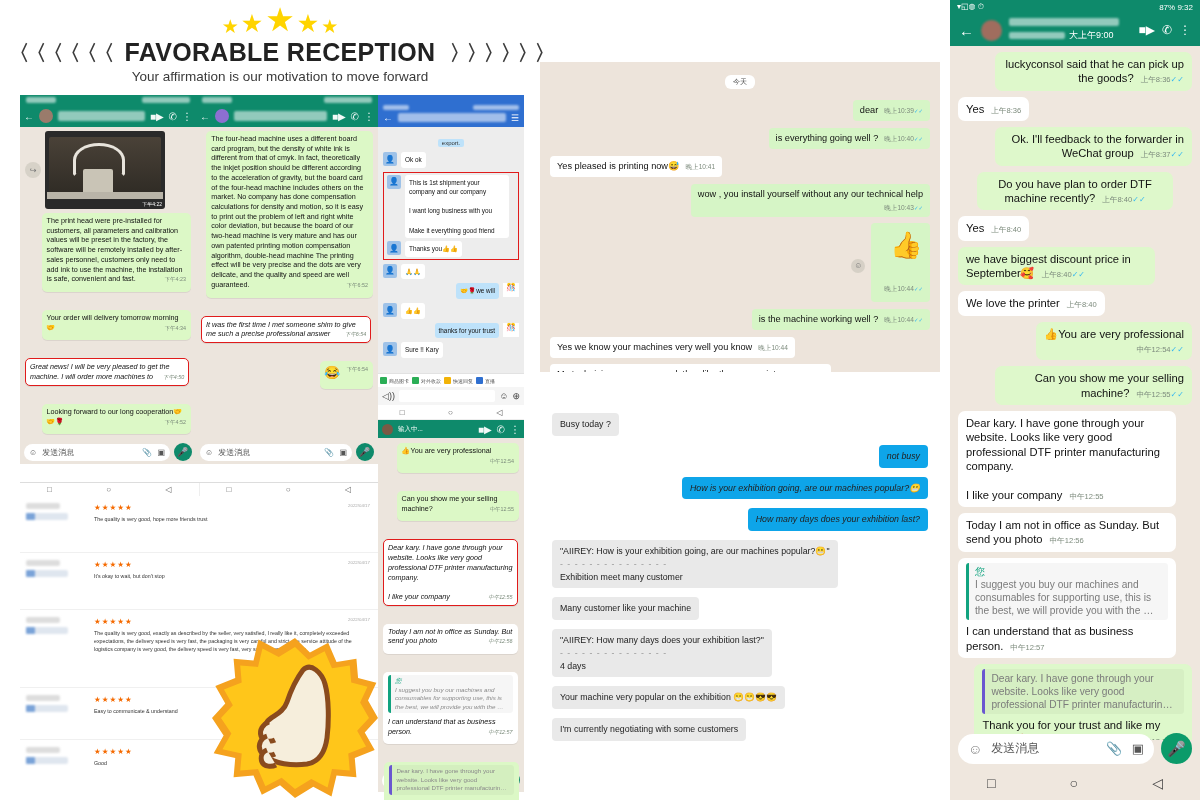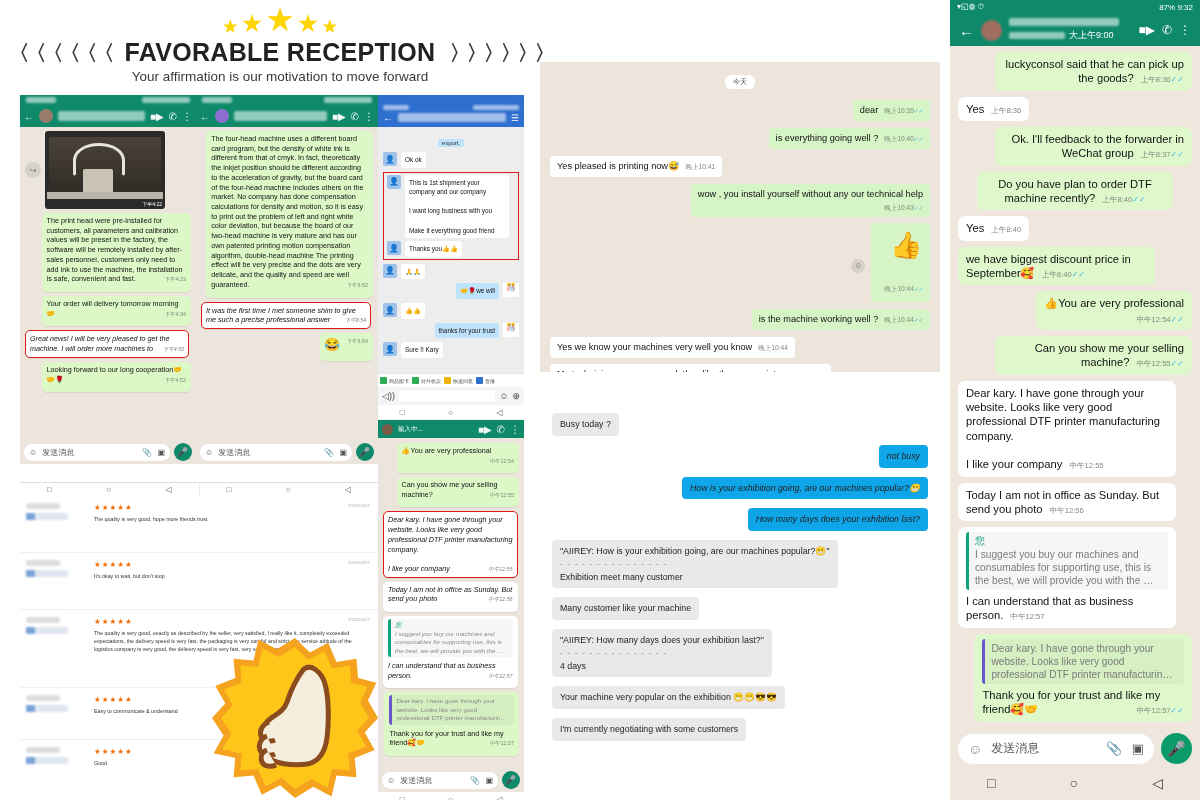--- a/index.html
+++ b/index.html
@@ -32,21 +32,21 @@
   .wa-bar { height:22px; display:flex; align-items:center; padding:0 4px; gap:5px; }
   .avatar { width:14px; height:14px; border-radius:50%; background:#9a7b6b; flex:0 0 auto; filter:blur(.6px); }
   .hname { flex:1; height:10px; }
   .hicon { color:#fff; font-size:10px; opacity:.95; }
 
   .chat { position:relative; background:#ECE5DD; padding:4px 5px; }
   .bub { position:relative; display:inline-block; max-width:90%; border-radius:5px; padding:3px 5px 8px 5px;
          font-size:7.2px; line-height:1.35; color:#111; margin-bottom:4px; box-shadow:0 1px 0 rgba(0,0,0,.07); }
   .in  { background:#ffffff;font-style:italic; }
   .out { background:#DCF8C6; }
-  .row { display:flex; margin-bottom:0; }
+  .row { display:flex; margin-bottom:14px; }
   .row.r { justify-content:flex-end; }
   .ts { font-size:5.4px; color:#7a8a7a; float:right; margin-left:6px; margin-top:2px; }
   .tick { color:#34B7F1; font-size:5.4px; }
   .redbox { border:1.6px solid #E01B1B; padding:3px 4px; }
   .daychip { background:#fff; border-radius:6px; padding:2px 8px; font-size:7px; color:#555; display:inline-block; }
   .inputbar { display:flex; align-items:center; gap:4px; padding:3px 4px; background:#ECE5DD; }
   .inputpill { flex:1; background:#fff; border-radius:12px; height:17px; display:flex; align-items:center; gap:5px; padding:0 5px; font-size:8px; color:#555; }
   .micbtn { width:18px; height:18px; border-radius:50%; background:#0E8A6B; color:#fff; display:flex; align-items:center; justify-content:center; font-size:9px; }
   .navbar { height:14px; background:#fff; display:flex; align-items:center; justify-content:space-around; color:#555; font-size:8px; }
 
@@ -457,20 +457,21 @@
     <span style="color:#fff;font-size:12px">✆</span>
     <span style="color:#fff;font-size:12px">⋮</span>
   </div>
   <div style="padding:6px 8px 0 8px;height:694px;overflow:hidden;">
     <div style="text-align:right"><span class="rbub rout"><span>luckyconsol said that he can pick up the goods?</span><span class="rts">上午8:36</span><span class="tick" style="font-size:8px">✓✓</span></span></div>
     <div style="text-align:left"><span class="rbub rin"><span>Yes</span><span class="rts">上午8:36</span></span></div>
     <div style="text-align:right"><span class="rbub rout"><span>Ok. I'll feedback to the forwarder in WeChat group</span><span class="rts">上午8:37</span><span class="tick" style="font-size:8px">✓✓</span></span></div>
     <div style="text-align:center"><span class="rbub rout"><span>Do you have plan to order DTF machine recently?</span><span class="rts">上午8:40</span><span class="tick" style="font-size:8px">✓✓</span></span></div>
     <div style="text-align:left"><span class="rbub rin"><span>Yes</span><span class="rts">上午8:40</span></span></div>
     <div style="text-align:left"><span class="rbub rout"><span>we have biggest discount price in September🥰</span><span class="rts">上午8:40</span><span class="tick" style="font-size:8px">✓✓</span></span></div>
+    <div style="text-align:left"><span class="rbub rin"><span>We love the printer</span><span class="rts">上午8:40</span></span></div>
     <div style="text-align:right"><span class="rbub rout"><span>👍You are very professional</span><br><span style="float:right"><span class="rts">中午12:54</span><span class="tick" style="font-size:8px">✓✓</span></span></span></div>
     <div style="text-align:right"><span class="rbub rout"><span>Can you show me your selling machine?</span><span class="rts">中午12:55</span><span class="tick" style="font-size:8px">✓✓</span></span></div>
     <div style="text-align:left"><span class="rbub rin" style="white-space:pre-line;max-width:93%"><span>Dear kary.  I have gone through your website. Looks like very good professional DTF printer manufacturing company.
 
 I like your company</span><span class="rts">中午12:55</span></span></div>
     <div style="text-align:left"><span class="rbub rin" style="max-width:93%"><span>Today I am not in office as Sunday. But send you photo</span><span class="rts">中午12:56</span></span></div>
     <div style="text-align:left"><span class="rbub rin" style="max-width:93%">
       <span class="rquote" style="display:block">
         <span class="qt" style="display:block">您</span>
         <span class="qb" style="display:block">I suggest you buy our machines and consumables for supporting use, this is the best, we will provide you with the …</span>

